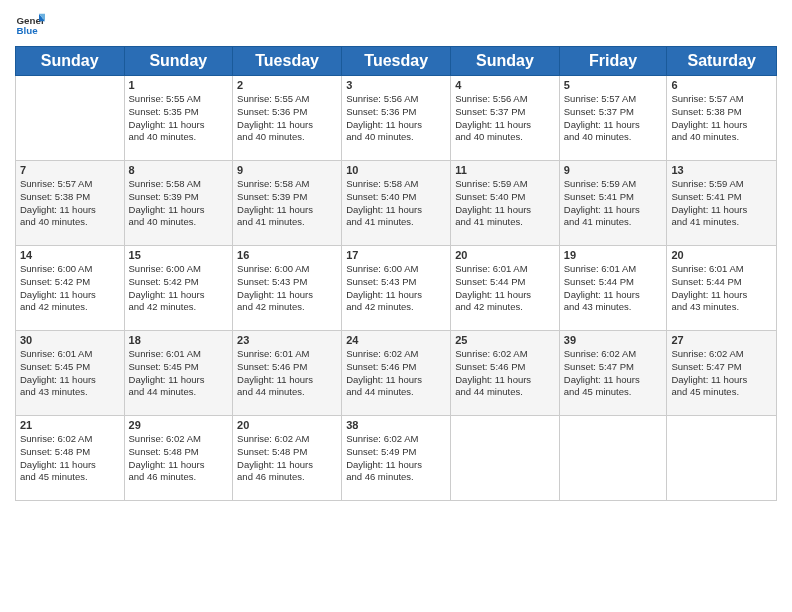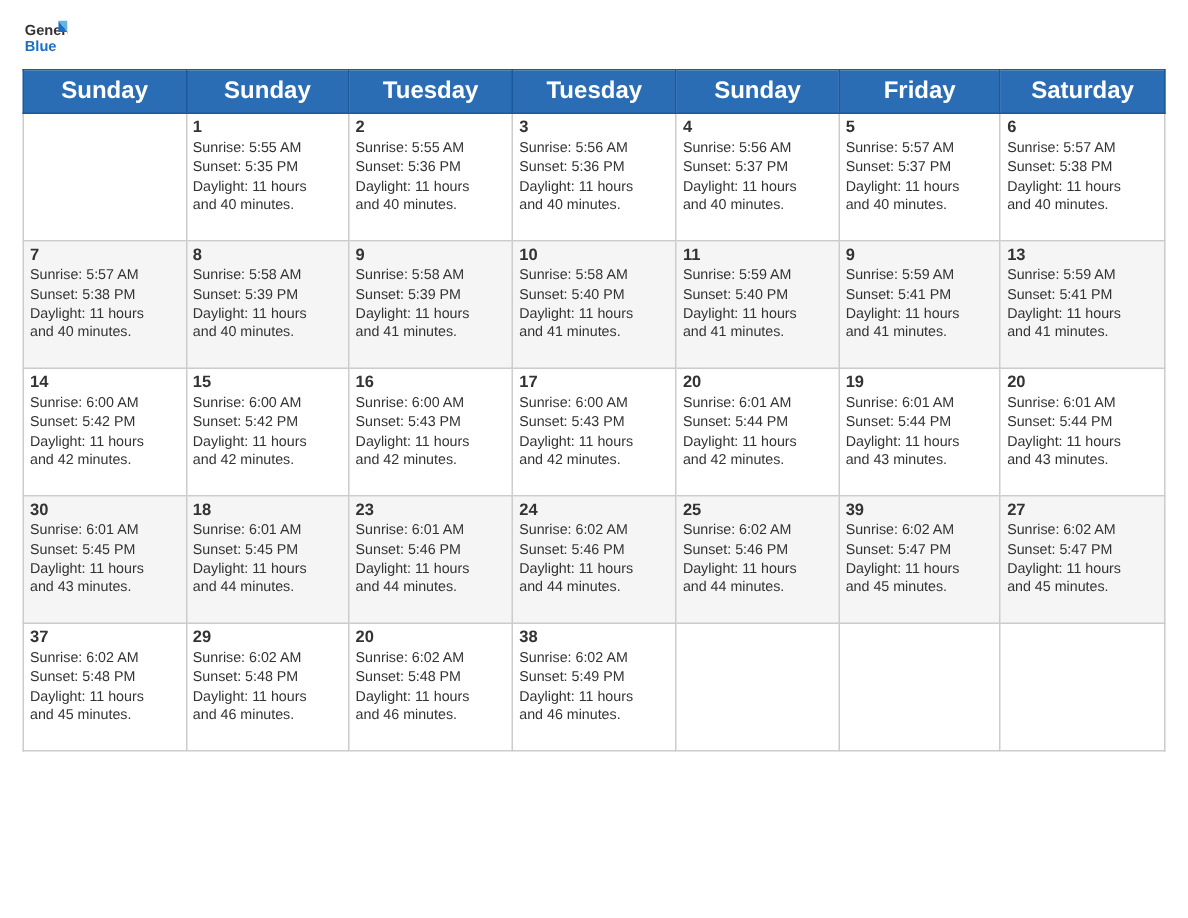--- a/index.html
+++ b/index.html
@@ -304,21 +304,21 @@
         <td>
           <span class="day-num">27</span>
           <div class="day-info" style="white-space: pre-line;">Sunrise: 6:02 AM
 Sunset: 5:47 PM
 Daylight: 11 hours
 and 45 minutes.</div>
         </td>
       </tr>
       <tr>
         <td>
-          <span class="day-num">37</span>
+          <span class="day-num">21</span>
           <div class="day-info" style="white-space: pre-line;">Sunrise: 6:02 AM
 Sunset: 5:48 PM
 Daylight: 11 hours
 and 45 minutes.</div>
         </td>
         <td>
           <span class="day-num">29</span>
           <div class="day-info" style="white-space: pre-line;">Sunrise: 6:02 AM
 Sunset: 5:48 PM
 Daylight: 11 hours

